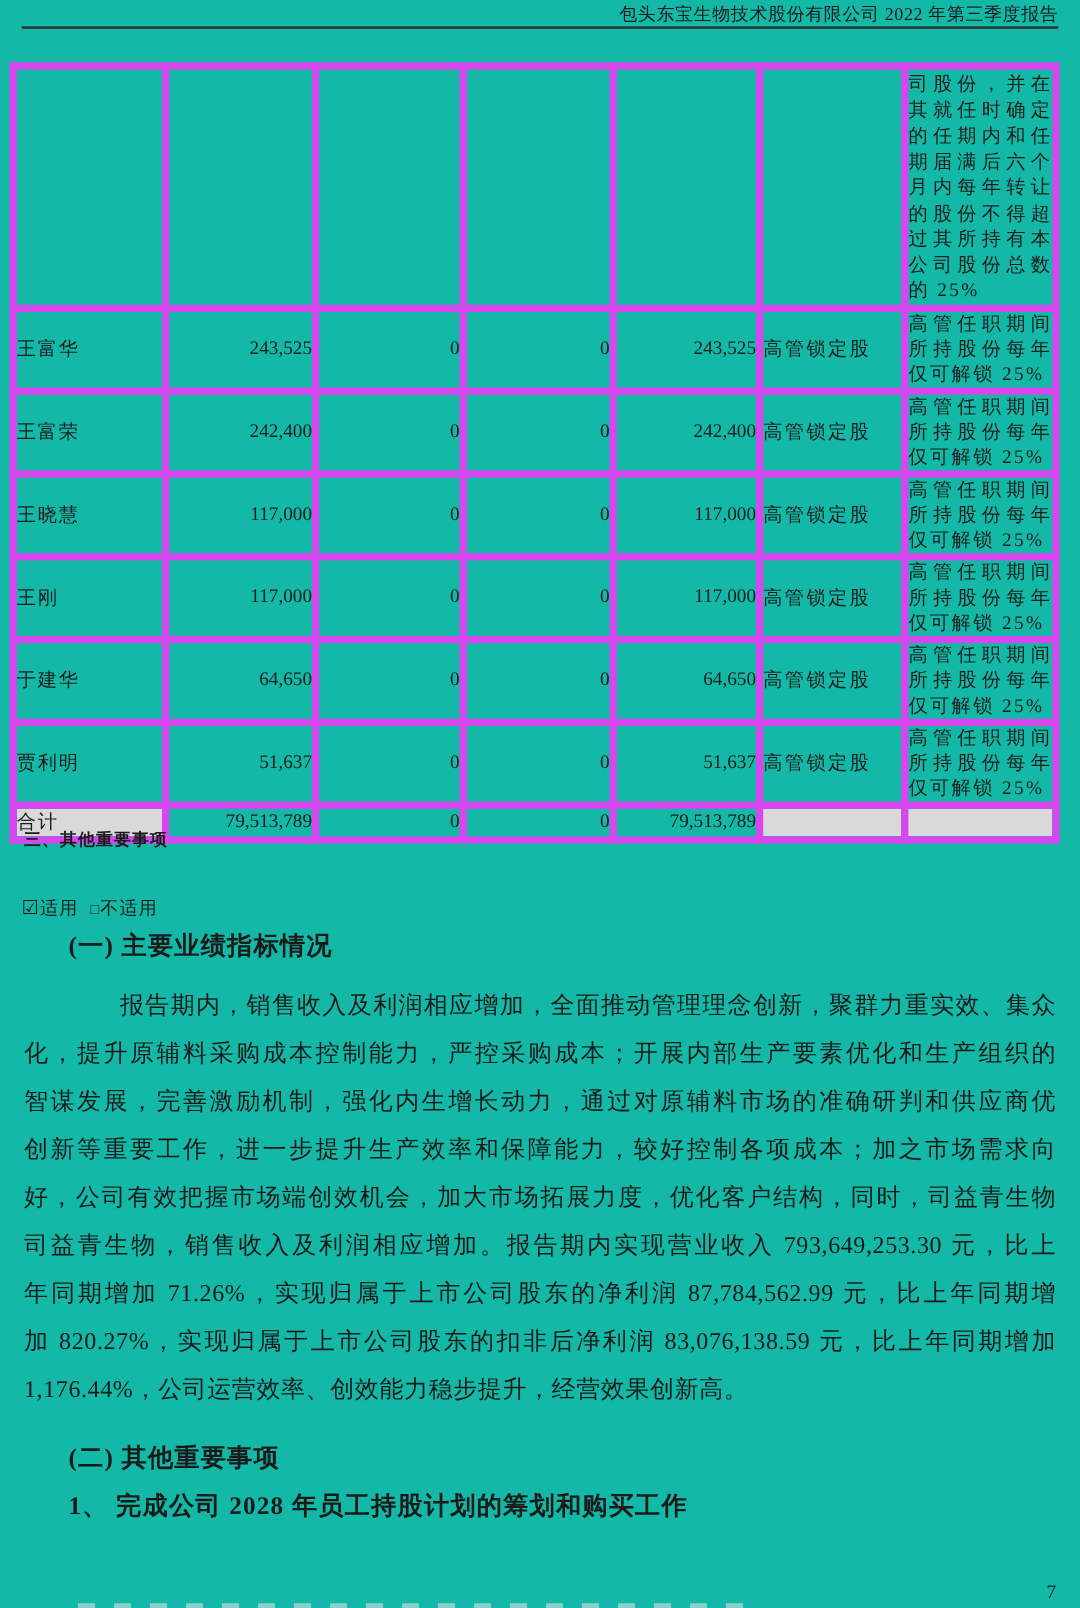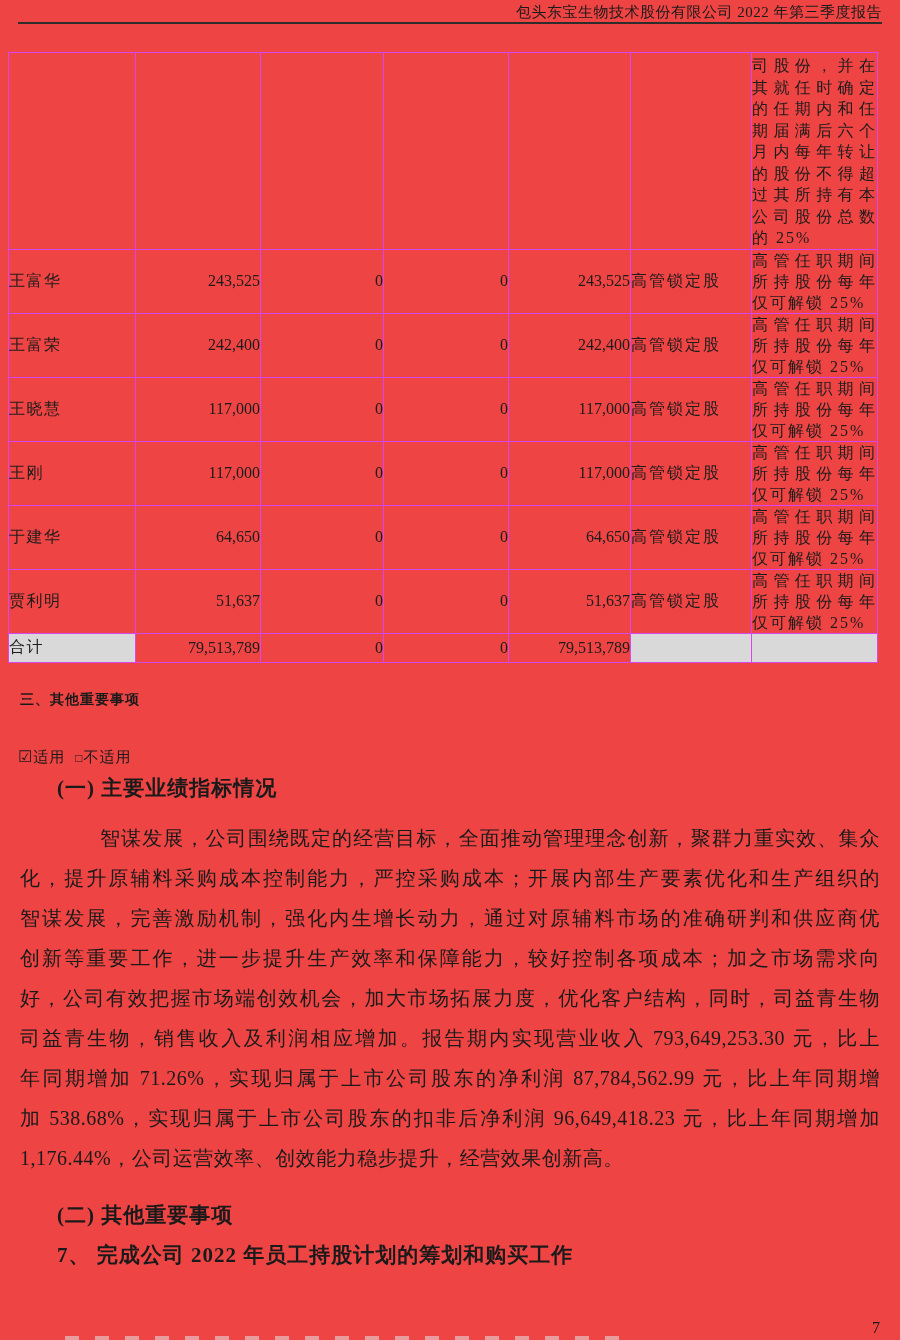--- a/index.html
+++ b/index.html
@@ -1,32 +1,32 @@
 <!DOCTYPE html>
 <html><head>
 <meta charset="utf-8">
 <style>
   html,body{margin:0;padding:0;background:#ffffff;}
   #page{
-    position:relative;width:900px;height:1340px;background:#ef4444;
+    position:relative;width:900px;height:1340px;background:#14b8a6;
     font-family:"Liberation Serif","DejaVu Serif",serif;color:#1a1a1a;overflow:hidden;
   }
   
   .header-title{
     position:absolute;top:3px;right:18px;font-size:15px;letter-spacing:0.5px;
   }
   .header-rule{
     position:absolute;left:18px;width:864px;top:22px;height:2px;background:#2d2d2d;
   }
   
   table.main{
     position:absolute;left:8px;top:52px;width:869px;
     border-collapse:collapse;table-layout:fixed;font-size:16px;color:#1c1c1c;
   }
-  table.main td{border:1px solid #d946ef;padding:0;vertical-align:middle;overflow:hidden;}
+  table.main td{border:6px solid #d946ef;padding:0;vertical-align:middle;overflow:hidden;}
   tr.row-tall{height:195px;}
   tr.row-data{height:64px;}
   tr.row-total{height:29px;padding-left:36px;}
   .cell-name{padding-left:8px;letter-spacing:1.5px;}
   .cell-num{text-align:right;padding-right:9px;}
   .cell-type{padding-left:6px;letter-spacing:2px;}
   .cell-note{
     padding:0 6px;letter-spacing:2px;line-height:21px;
     text-align:justify;vertical-align:middle;
   }
@@ -151,30 +151,30 @@
 
   <div class="sec-heading">三、其他重要事项</div>
 
   <div class="apply-line">
     <span class="box-checked">☑</span><span>适用</span><span class="box-unchecked">□</span><span>不适用</span>
   </div>
 
   <div class="sub-heading1">(一) 主要业绩指标情况</div>
 
   <div class="paragraph">
-    <div class="para-line first">智谋发展，公司围绕既定的经营目标，全面推动管理理念创新，聚群力重实效、集众</div>
+    <div class="para-line first">报告期内，销售收入及利润相应增加，全面推动管理理念创新，聚群力重实效、集众</div>
     <div class="para-line">化，提升原辅料采购成本控制能力，严控采购成本；开展内部生产要素优化和生产组织的</div>
     <div class="para-line">智谋发展，完善激励机制，强化内生增长动力，通过对原辅料市场的准确研判和供应商优</div>
     <div class="para-line">创新等重要工作，进一步提升生产效率和保障能力，较好控制各项成本；加之市场需求向</div>
     <div class="para-line">好，公司有效把握市场端创效机会，加大市场拓展力度，优化客户结构，同时，司益青生物</div>
     <div class="para-line">司益青生物，销售收入及利润相应增加。报告期内实现营业收入 793,649,253.30 元，比上</div>
     <div class="para-line">年同期增加 71.26%，实现归属于上市公司股东的净利润 87,784,562.99 元，比上年同期增</div>
-    <div class="para-line">加 538.68%，实现归属于上市公司股东的扣非后净利润 96,649,418.23 元，比上年同期增加</div>
+    <div class="para-line">加 820.27%，实现归属于上市公司股东的扣非后净利润 83,076,138.59 元，比上年同期增加</div>
     <div class="para-line last">1,176.44%，公司运营效率、创效能力稳步提升，经营效果创新高。</div>
   </div>
 
   <div class="sub-heading2">(二) 其他重要事项</div>
-  <div class="item-heading">7、 完成公司 2022 年员工持股计划的筹划和购买工作</div>
+  <div class="item-heading">1、 完成公司 2028 年员工持股计划的筹划和购买工作</div>
 
   <div class="page-number">7</div>
   <div class="remnant"></div>
 
 </div>
 
 </body></html>

